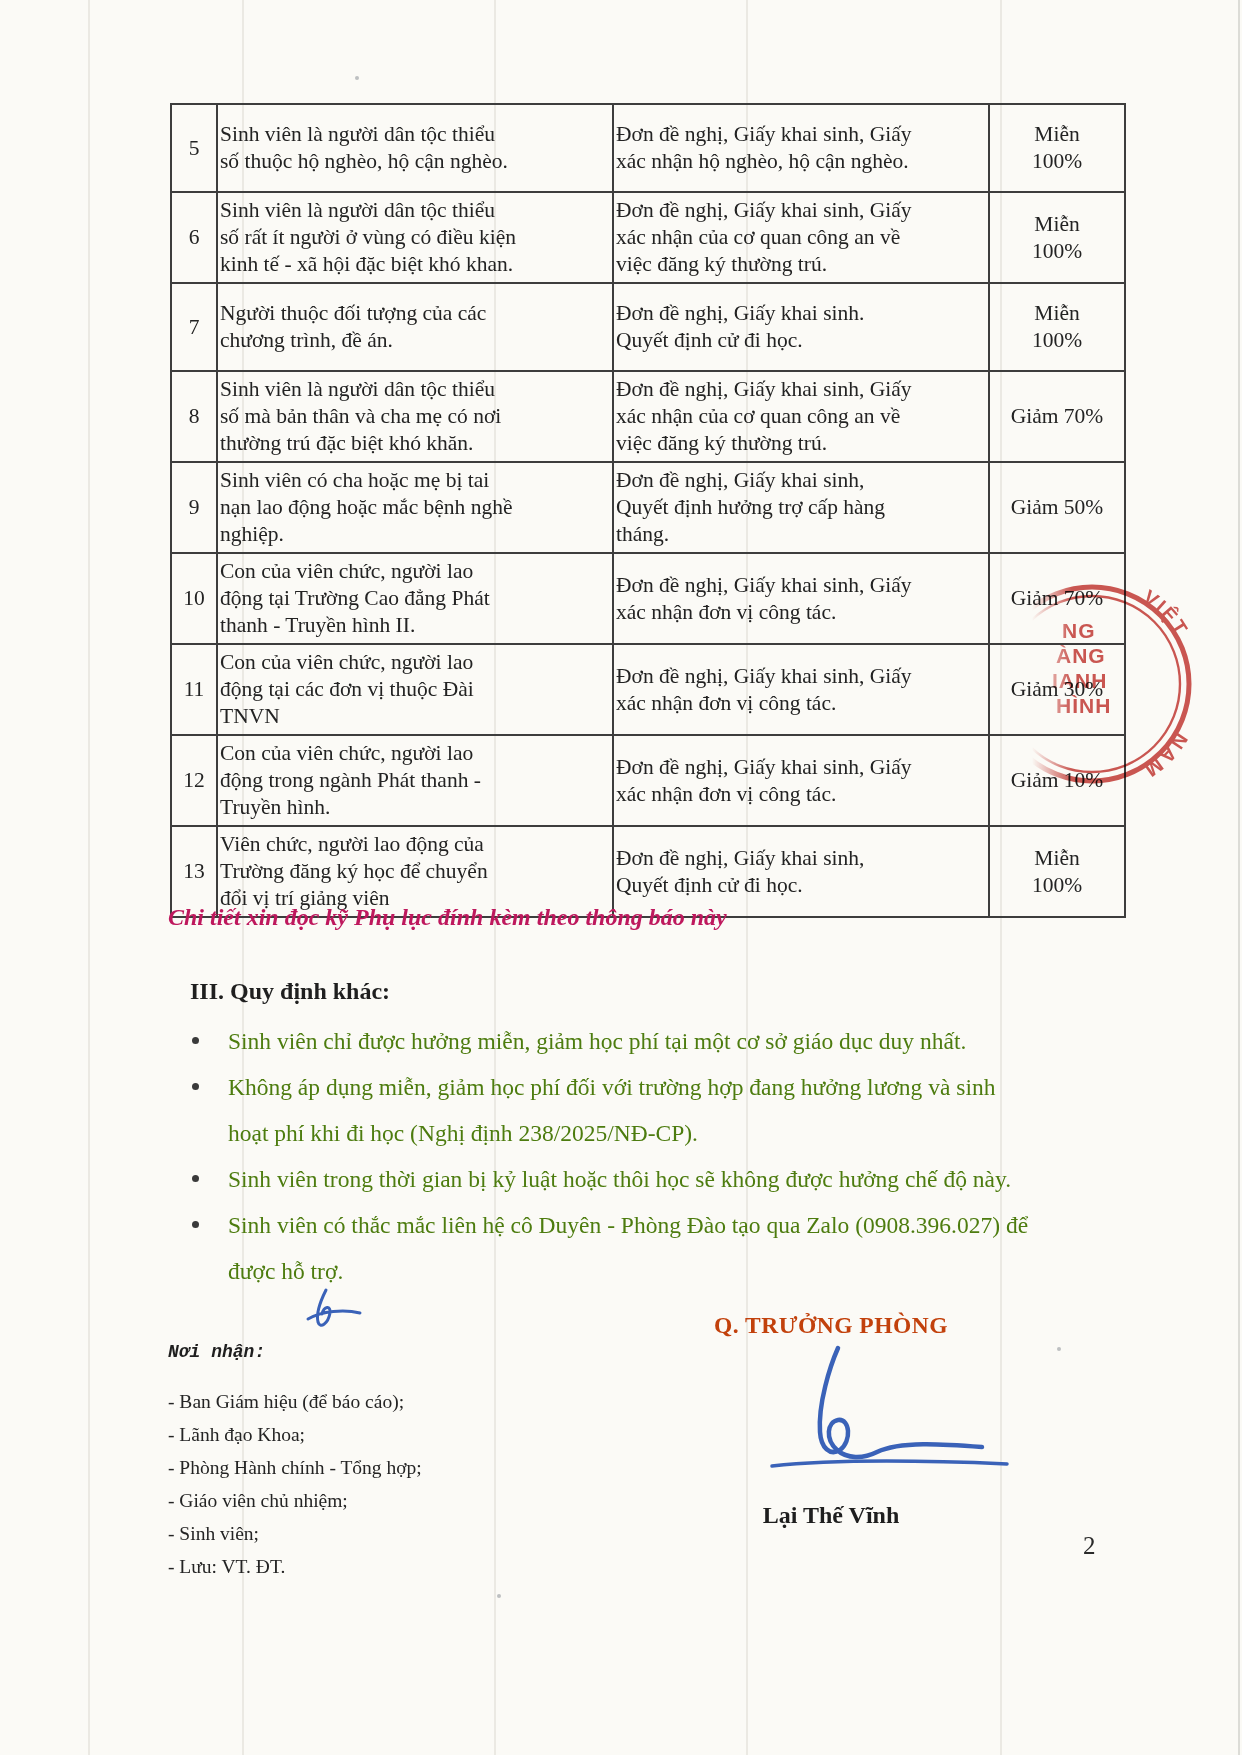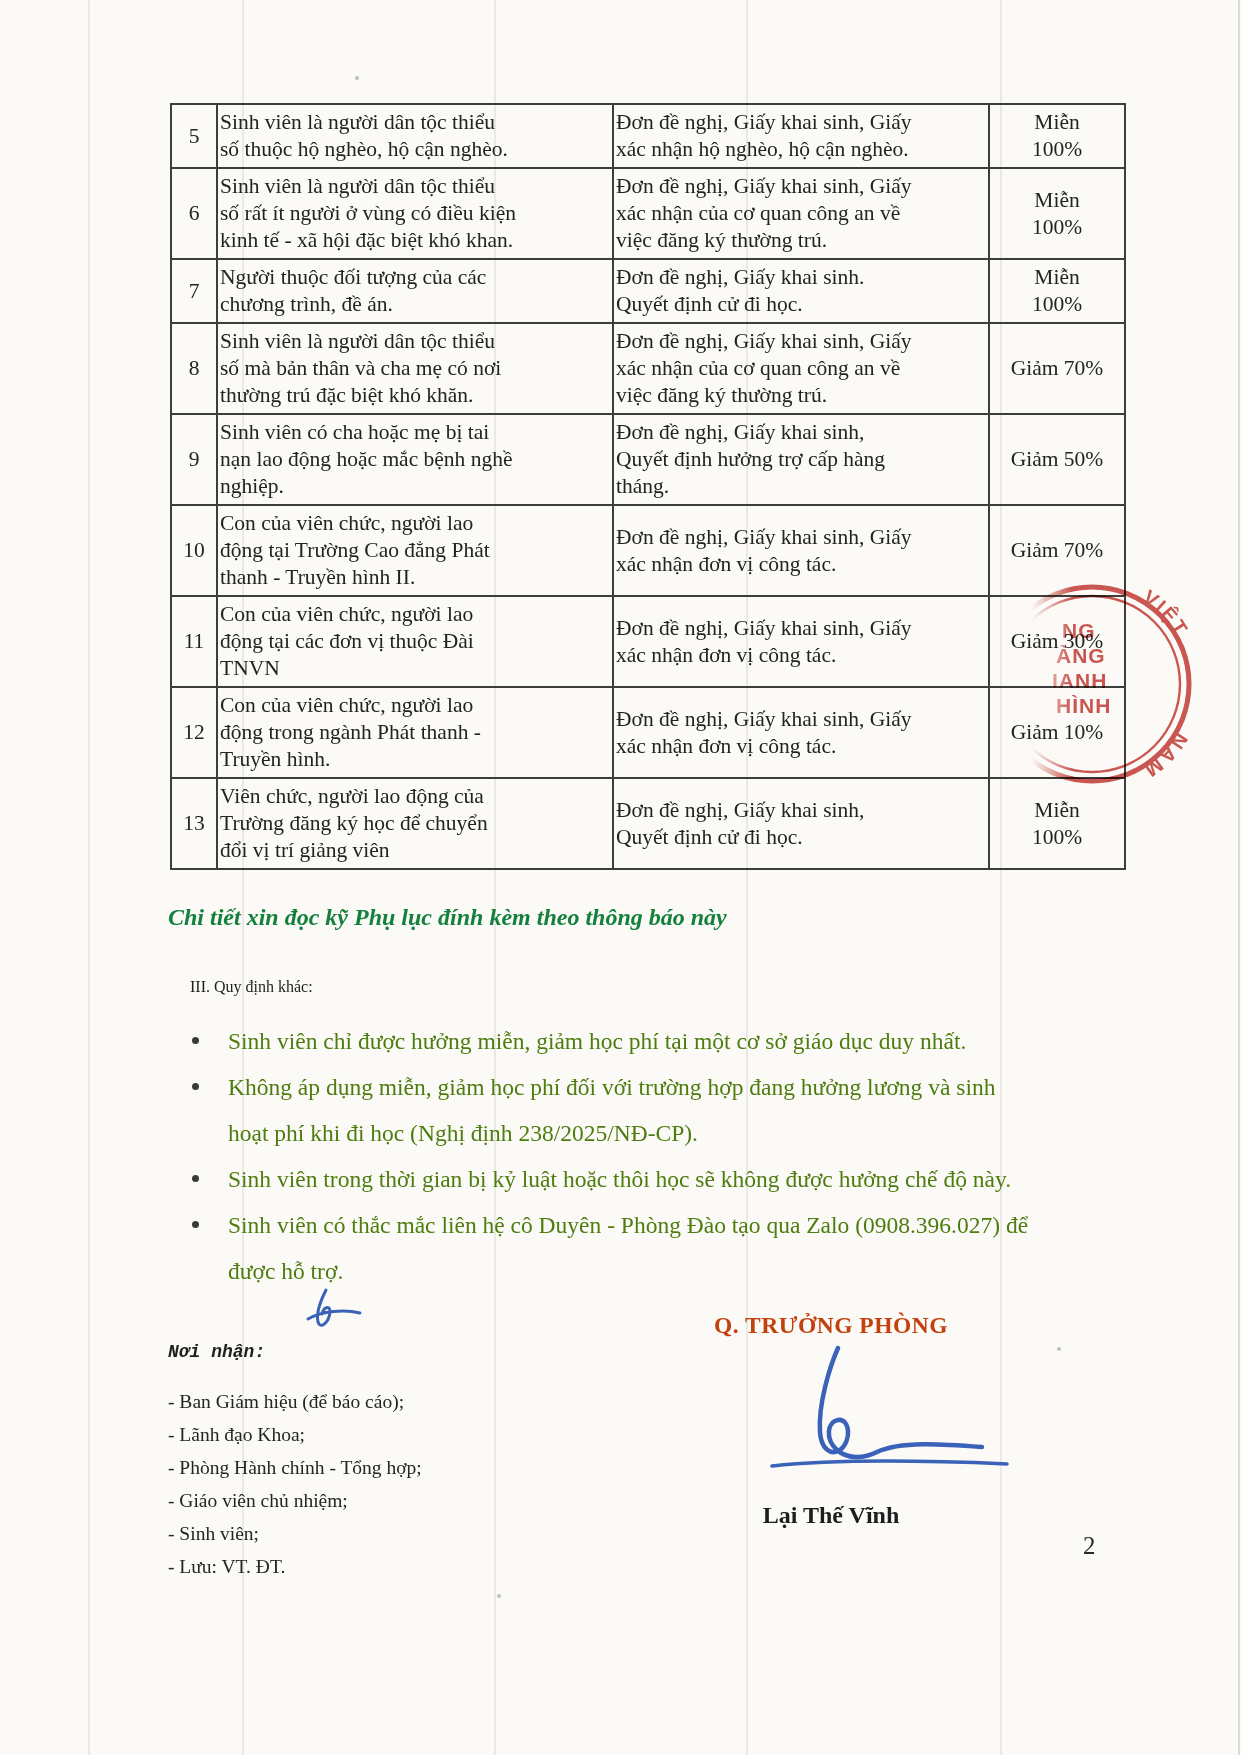--- a/index.html
+++ b/index.html
@@ -23,30 +23,30 @@
   .doc-table td{
     border:2px solid #3d3d3d;
     padding:4px 2px;
     font-size:21.5px;
     line-height:27px;
     vertical-align:middle;
     white-space:pre-line;
     color:#232323;
   }
   .doc-table td.cell-no{text-align:center;padding:4px 2px;}
-  .doc-table td.cell-benefit{text-align:center;padding:4px 4px;}
+  .doc-table td.cell-benefit{text-align:center;padding:16px 4px;}
 
   
   .note{
     position:absolute;left:168px;top:904px;
-    font-weight:bold;font-style:italic;font-size:24px;color:#15803d;
+    font-weight:bold;font-style:italic;font-size:24px;color:#be185d;
   }
   .section-heading{
     position:absolute;left:190px;top:978px;
-    font-weight:normal;font-size:16px;color:#1f1f1f;
+    font-weight:bold;font-size:24px;color:#1f1f1f;
   }
   .bullets{position:absolute;left:168px;top:1018px;width:1010px;list-style:none;margin:0;padding:0;}
   .bullets li{
     position:relative;
     padding-left:60px;
     font-size:23.5px;
     line-height:46px;
     white-space:pre-line;
     color:#4d7c0f;
   }

